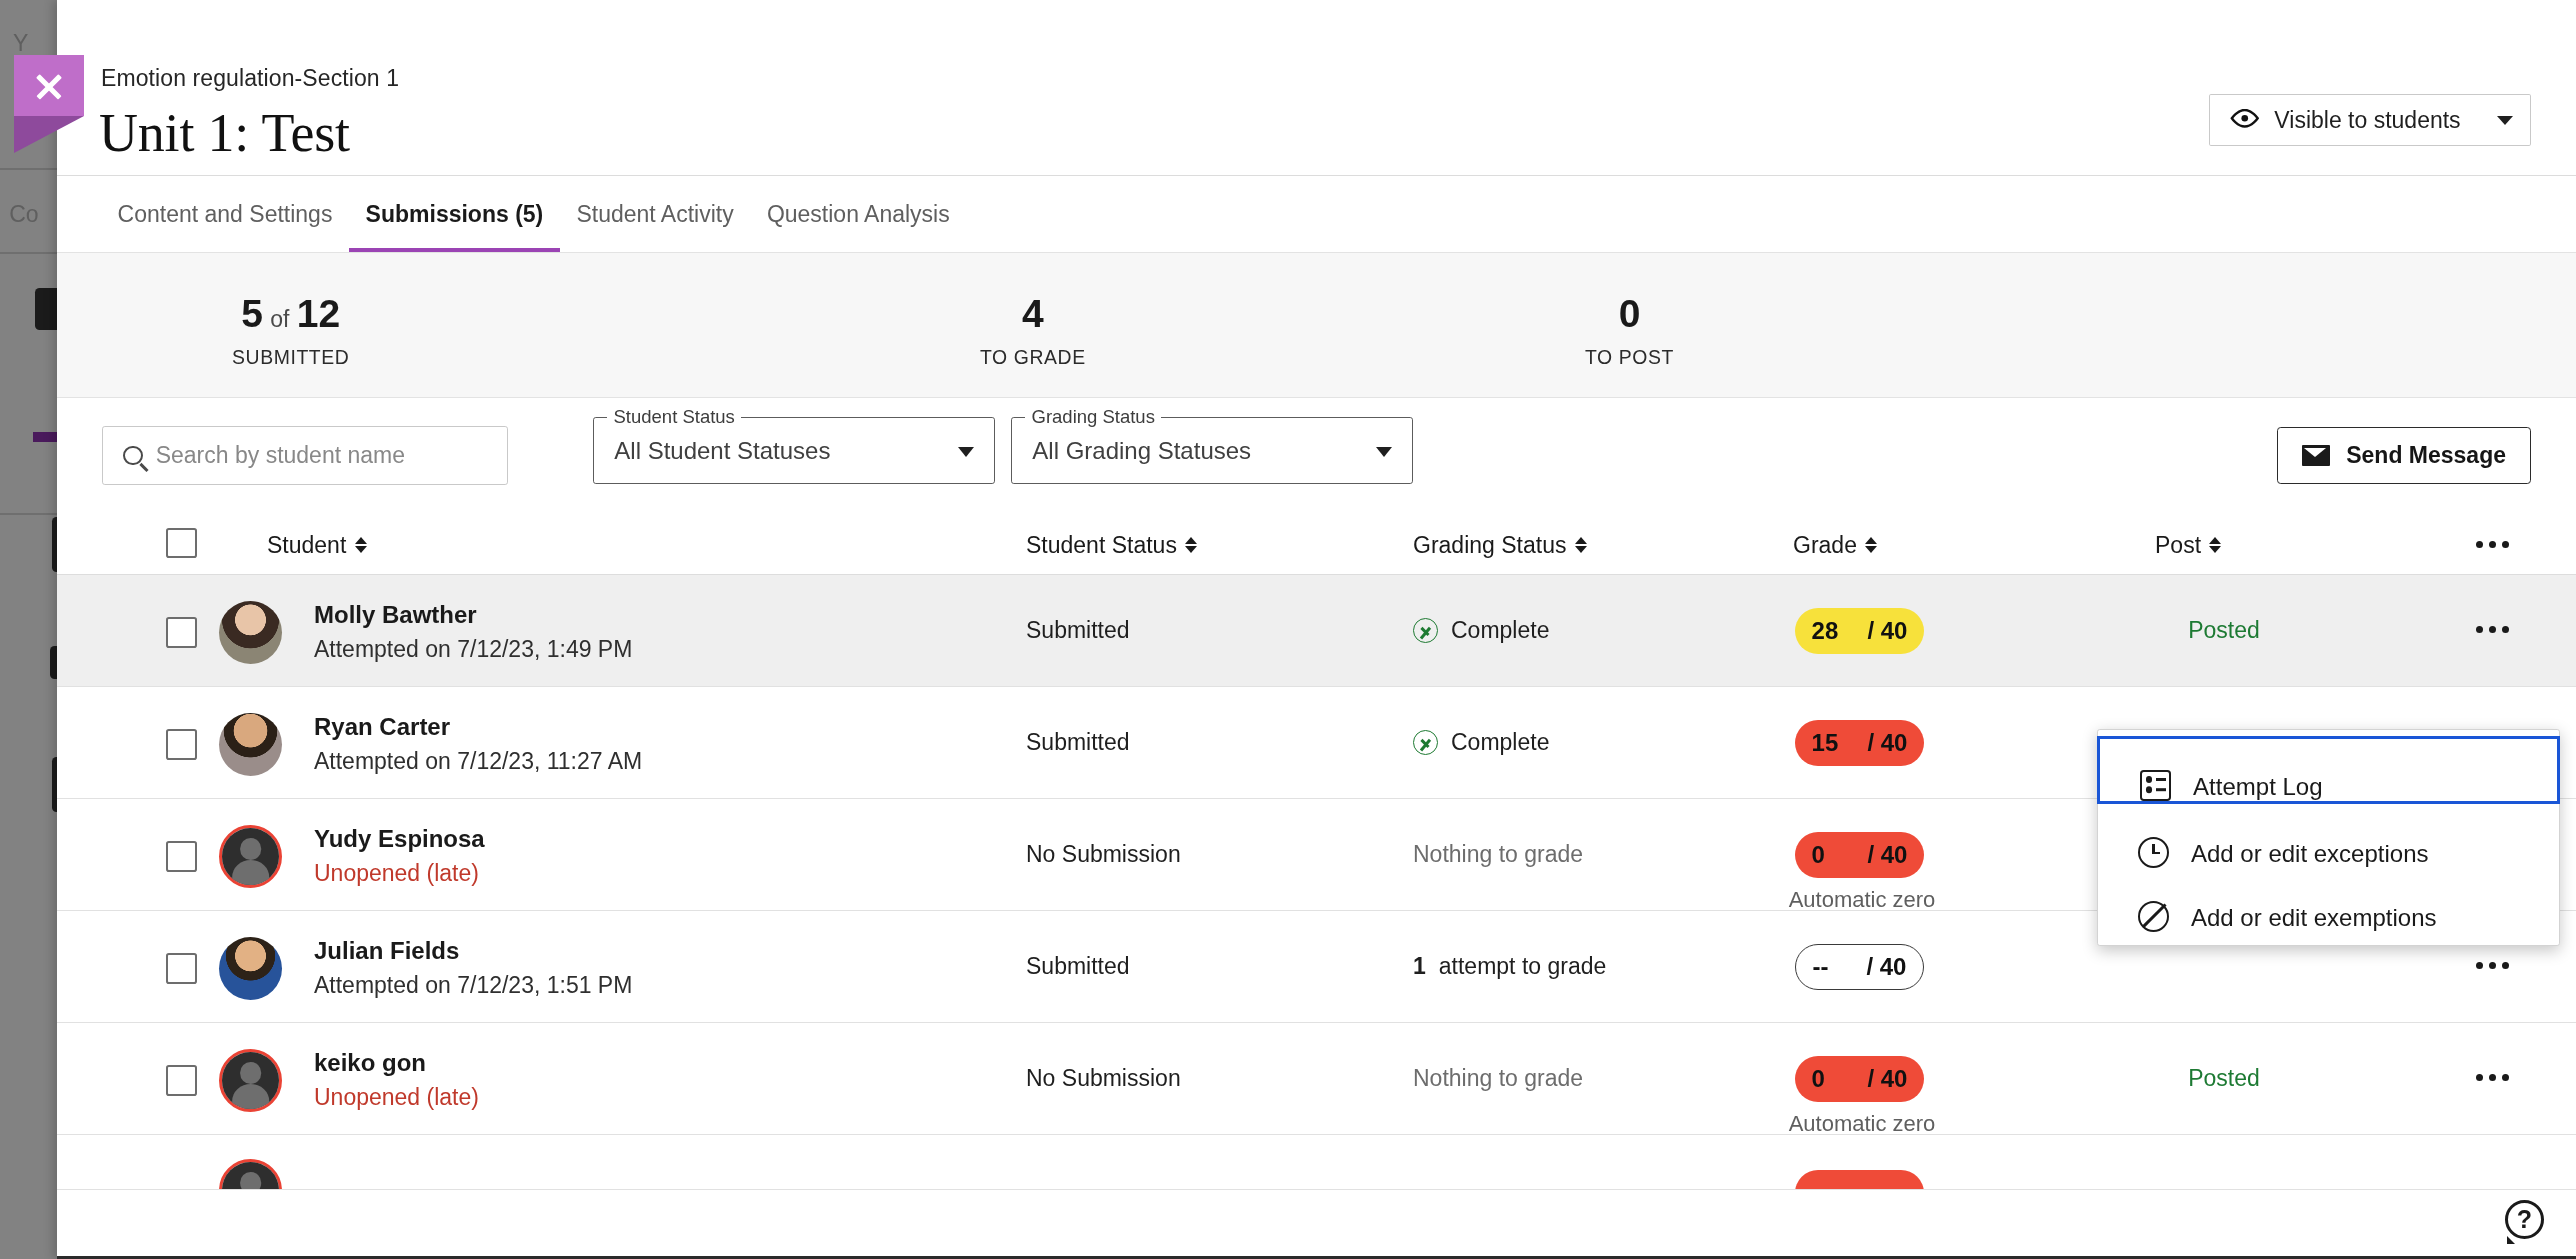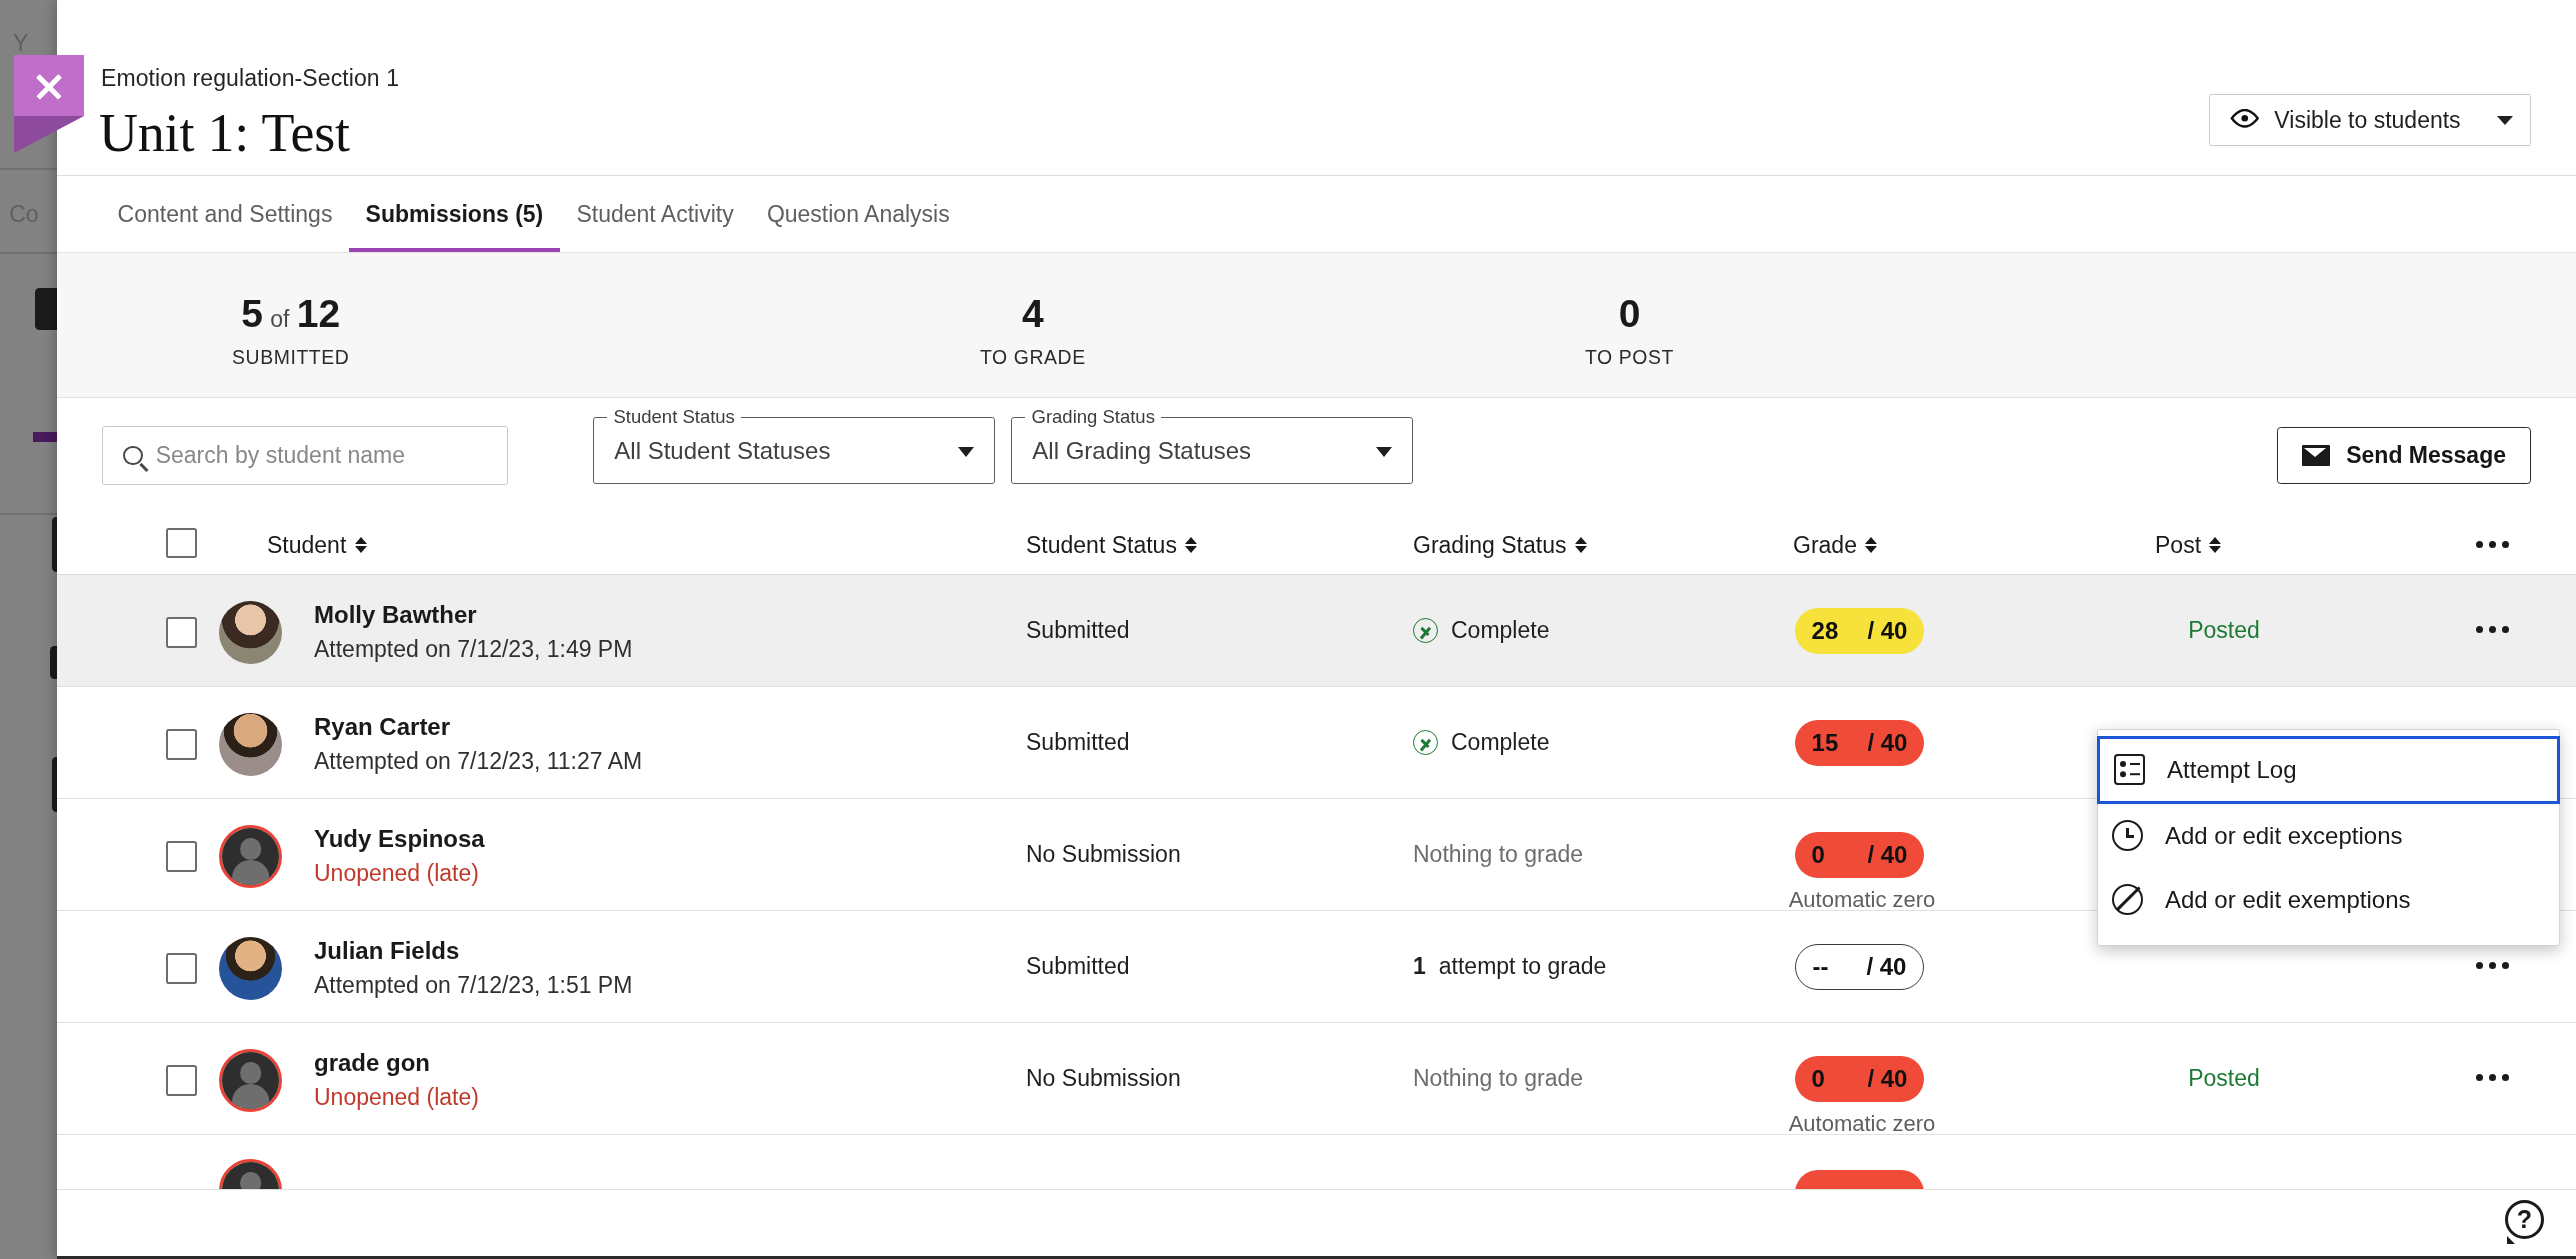--- a/index.html
+++ b/index.html
@@ -241,21 +241,21 @@
   .row .kebab { position:absolute; left:2419px; top:51px; }
 
   
   #ctx-menu {
     position:absolute; left: 2040px; top: 729px; width: 463px;
     background:#fff; border:0.9px solid #d3d3d3; border-radius:2.8px;
     box-shadow: 0 4.6px 14.8px rgba(0,0,0,.22); z-index: 60;
     padding: 5.5px 0 13px 0;
   }
   .ctx-item {
-    height: 64px; display:flex; align-items:center; gap:22px; padding-left:14px;
+    height: 64px; display:flex; align-items:flex-end; gap:22px; padding-left:40px;
     font-size:24px; color:#1a1a1a; cursor:pointer;
   }
   .ctx-item.focused { border:3.7px solid #1a56d6; margin: 0 -0.9px; height:68px; }
   .ctx-ico { width:31px; height:31px; flex:none; position:relative; }
   
   .ico-log { border:2.8px solid #1a1a1a; border-radius:3.7px; }
   .ico-log:before {
     content:""; position:absolute; left:3.7px; top:4.6px; width:6.5px; height:6.5px; border-radius:50%;
     background:#1a1a1a; box-shadow: 0 10.2px 0 #1a1a1a;
   }
@@ -516,21 +516,21 @@
           <b></b>
           <b></b>
         </div>
     </div>
 
     <div class="row">
       <div class="chk"></div>
       <div class="avatar ring">
           <span class="silh"></span>
         </div>
-      <div class="sname">grade gon</div>
+      <div class="sname">keiko gon</div>
       <div class="ssub late">Unopened (late)</div>
       <div class="sstat">No Submission</div>
       <div class="gstat muted">
         <span>Nothing to grade</span>
       </div>
       <div class="pill red">
         <span>0</span>
         <span class="den">/ 40</span>
       </div>
       <div class="autozero">Automatic zero</div>

